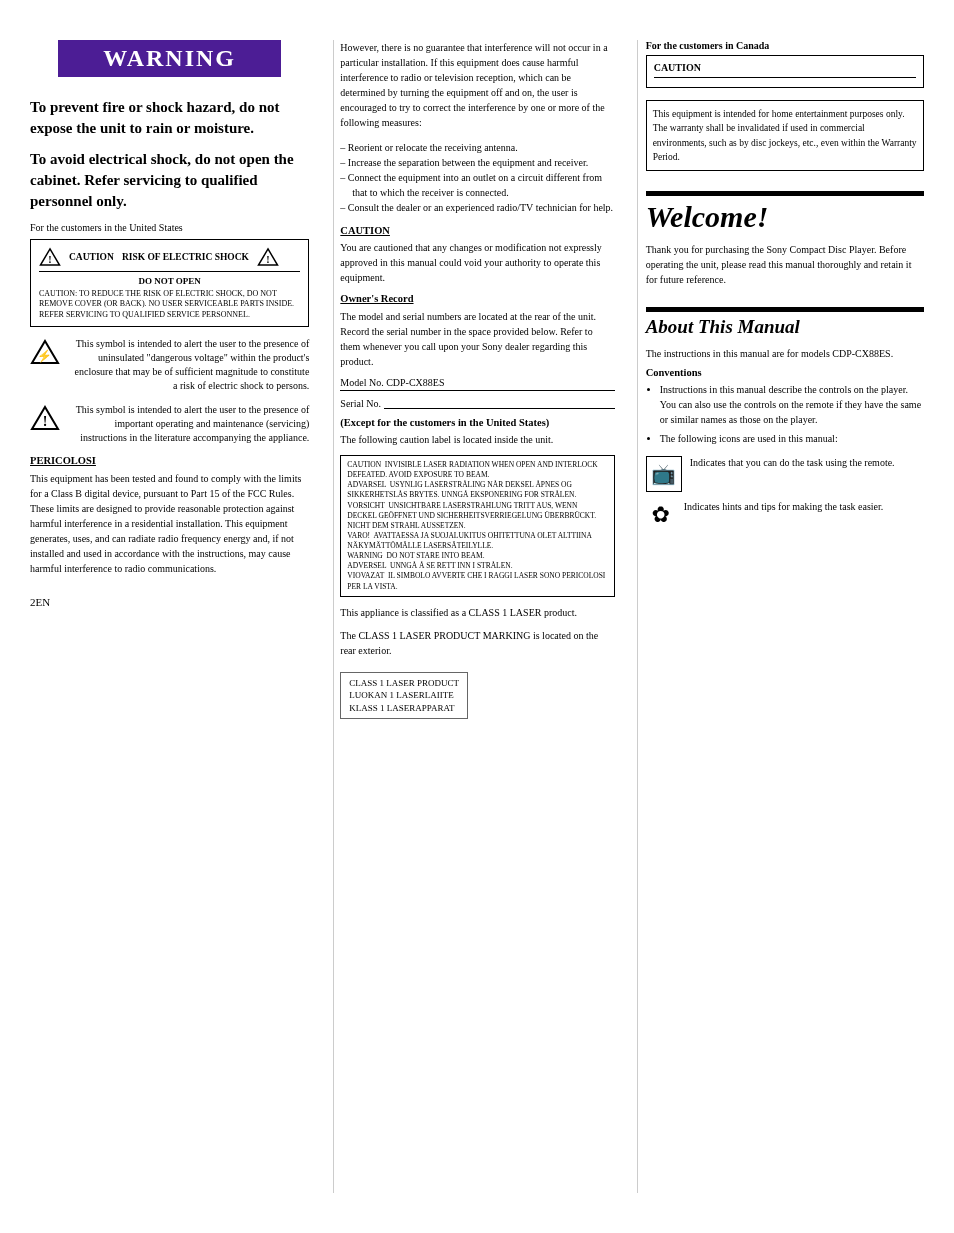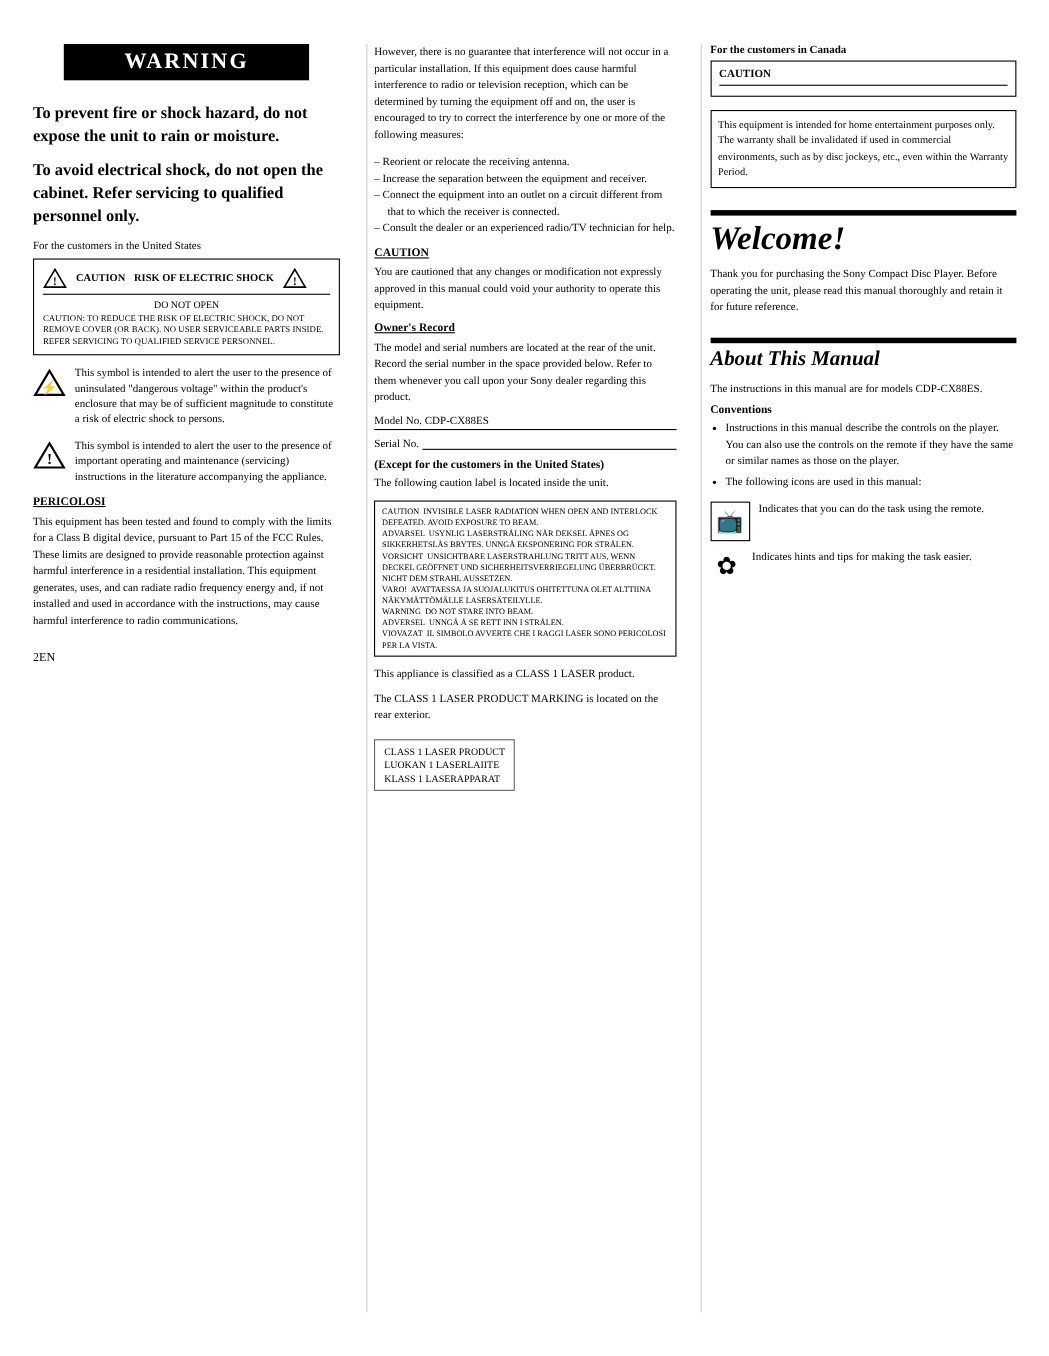--- a/index.html
+++ b/index.html
@@ -36,24 +36,24 @@
       border-left: 1px solid #ccc;
     }
     
     .col3 {
       grid-column: 3;
       grid-row: 1;
       padding-left: 8px;
       border-left: 1px solid #ccc;
     }
     .warning-box {
-      background: #000000;
+      background: #4c1d95;
       color: #fff;
       text-align: center;
-      font-size: 20px;
+      font-size: 24px;
       font-weight: bold;
       padding: 5px 20px;
       letter-spacing: 2px;
       margin-bottom: 10px;
       display: inline-block;
       width: 80%;
     }
     .warning-header {
       text-align: center;
       margin-bottom: 10px;
@@ -94,20 +94,21 @@
       gap: 8px;
       margin-bottom: 10px;
     }
     .symbol-block .triangle-icon {
       flex-shrink: 0;
       margin-top: 2px;
     }
     .symbol-text {
       font-size: 10px;
       line-height: 1.4;
+      text-align: right;
     }
     .section-title {
       font-size: 10.5px;
       font-weight: bold;
       text-decoration: underline;
       margin-bottom: 5px;
     }
     .body-text {
       font-size: 10px;
       line-height: 1.5;
@@ -302,21 +303,21 @@
           <polygon points="15,2 28,24 2,24" fill="none" stroke="#000" stroke-width="2"></polygon>
           <text x="15" y="21" text-anchor="middle" font-size="14" font-weight="bold">!</text>
         </svg>
         <span>CAUTION</span>
         <span>RISK OF ELECTRIC SHOCK</span>
         <svg class="triangle-icon" viewBox="0 0 30 26">
           <polygon points="15,2 28,24 2,24" fill="none" stroke="#000" stroke-width="2"></polygon>
           <text x="15" y="21" text-anchor="middle" font-size="14" font-weight="bold">!</text>
         </svg>
       </div>
-      <div style="text-align:center; font-weight:normal; font-size:9px; margin-bottom:3px;">DO NOT OPEN</div>
+      <div style="text-align:center; font-weight:bold; font-size:9px; margin-bottom:3px;">DO NOT OPEN</div>
       <p style="font-size:8px; line-height:1.3;">CAUTION: TO REDUCE THE RISK OF ELECTRIC SHOCK, DO NOT REMOVE COVER (OR BACK). NO USER SERVICEABLE PARTS INSIDE. REFER SERVICING TO QUALIFIED SERVICE PERSONNEL.</p>
     </div>
 
     <div class="symbol-block">
       <svg class="triangle-icon" viewBox="0 0 30 26" style="width:30px;height:26px;flex-shrink:0;margin-top:2px;">
         <polygon points="15,2 28,24 2,24" fill="none" stroke="#000" stroke-width="2"></polygon>
         <text x="15" y="21" text-anchor="middle" font-size="12">⚡</text>
       </svg>
       <p class="symbol-text">This symbol is intended to alert the user to the presence of uninsulated "dangerous voltage" within the product's enclosure that may be of sufficient magnitude to constitute a risk of electric shock to persons.</p>
     </div>

